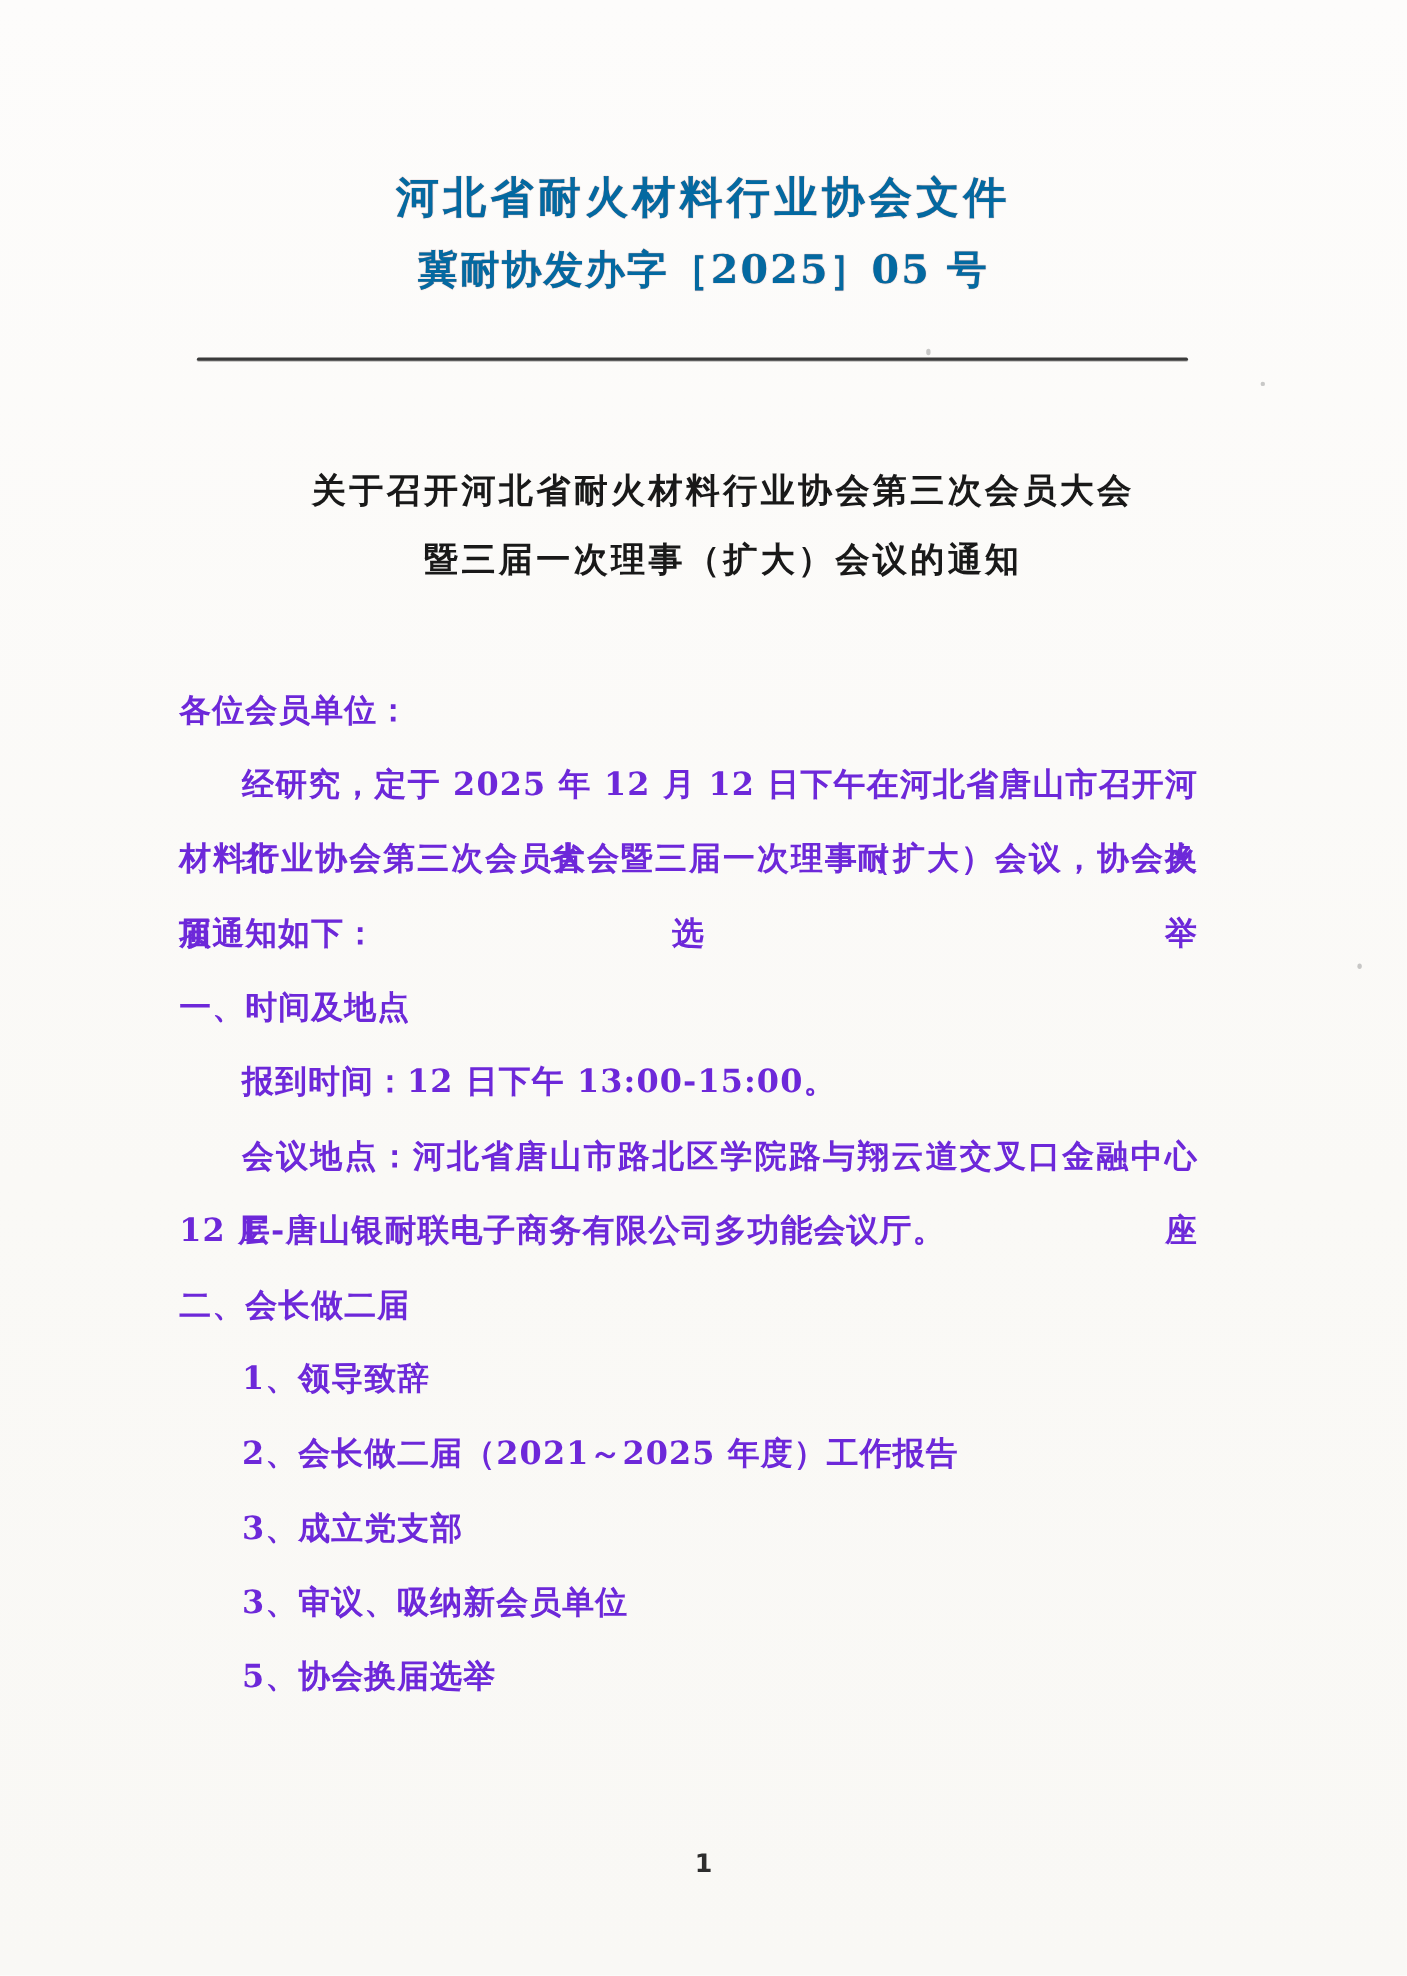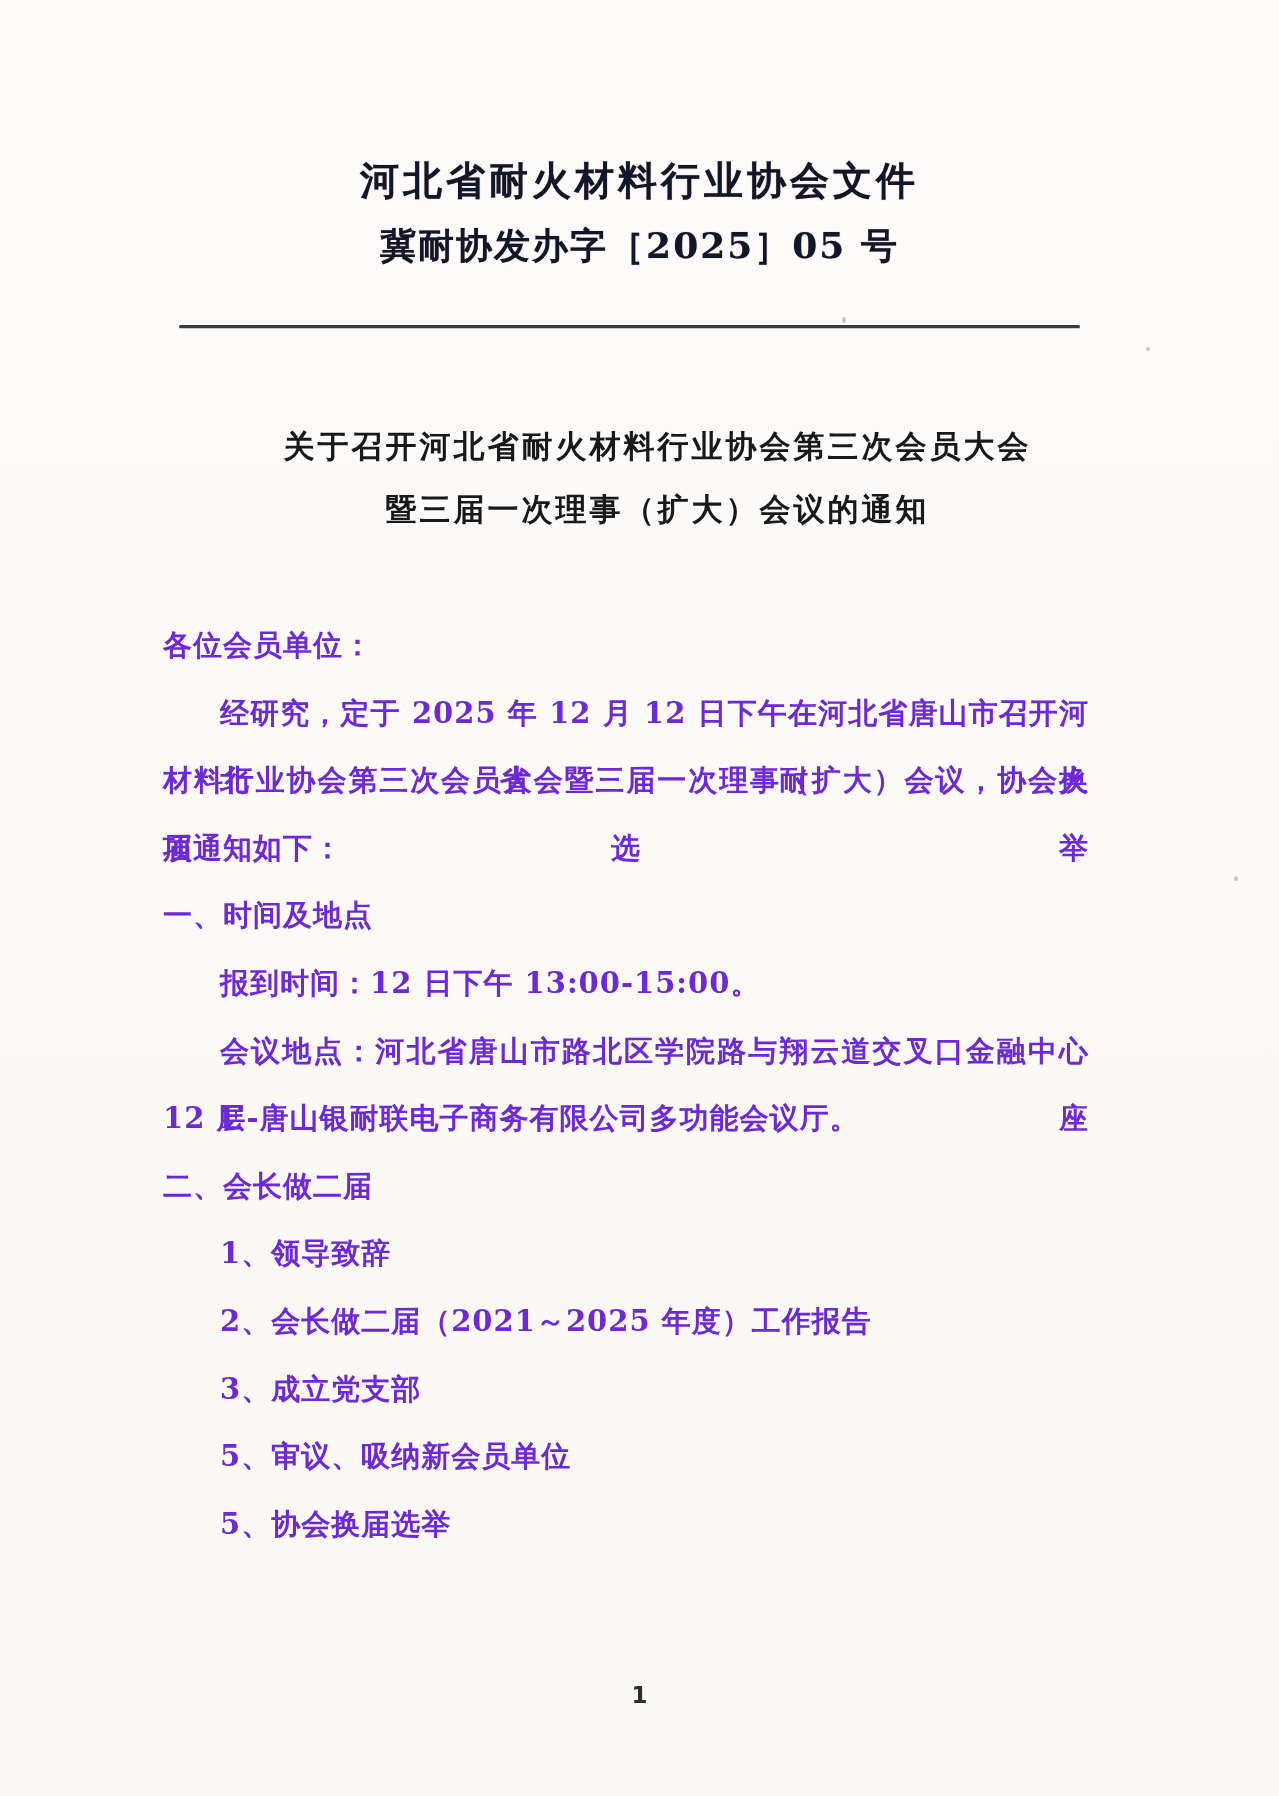--- a/index.html
+++ b/index.html
@@ -105,21 +105,21 @@
     opacity: 0.45;
     border-radius: 50%;
   }
   .speck-1 { top: 317px; left: 842px; width: 4px; height: 6px; }
   .speck-2 { top: 347px; left: 1146px; width: 4px; height: 4px; }
   .speck-3 { top: 876px; left: 1234px; width: 4px; height: 5px; }
 </style>
 </head>
 <body>
 
-<div class="red-header" style="color: #0f172a;">
+<div class="red-header" style="color: #0369a1;">
   <div class="red-line1">河北省耐火材料行业协会文件</div>
   <div class="red-line2">冀耐协发办字［2025］05 号</div>
 </div>
 
 <div class="divider"></div>
 
 <div class="doc-title">
   <div class="title-line">关于召开河北省耐火材料行业协会第三次会员大会</div>
   <div class="title-line">暨三届一次理事（扩大）会议的通知</div>
 </div>
@@ -144,21 +144,21 @@
     <div class="body-line">12 层-唐山银耐联电子商务有限公司多功能会议厅。</div>
 
     <div class="body-line">二、会长做二届</div>
 
     <div class="body-line" style="padding-left: 57px;">1、领导致辞</div>
 
     <div class="body-line" style="padding-left: 57px;">2、会长做二届（2021～2025 年度）工作报告</div>
 
     <div class="body-line" style="padding-left: 57px;">3、成立党支部</div>
 
-    <div class="body-line" style="padding-left: 57px;">5、审议、吸纳新会员单位</div>
+    <div class="body-line" style="padding-left: 57px;">3、审议、吸纳新会员单位</div>
 
     <div class="body-line" style="padding-left: 57px;">5、协会换届选举</div>
   </div>
 
 <div class="page-number">1</div>
 
 <div class="speck speck-1"></div>
 <div class="speck speck-2"></div>
 <div class="speck speck-3"></div>
 

